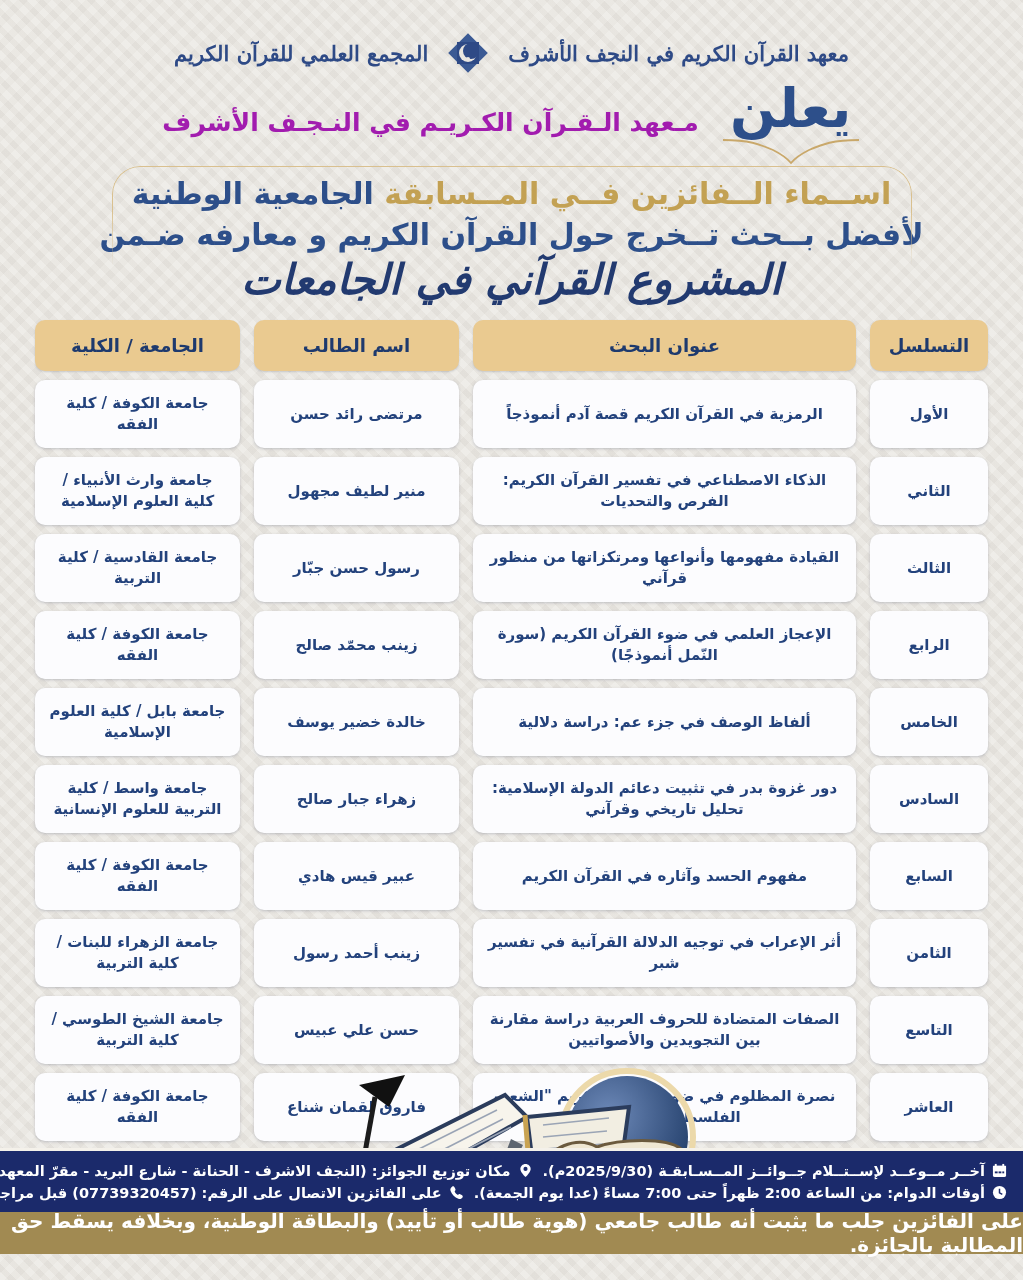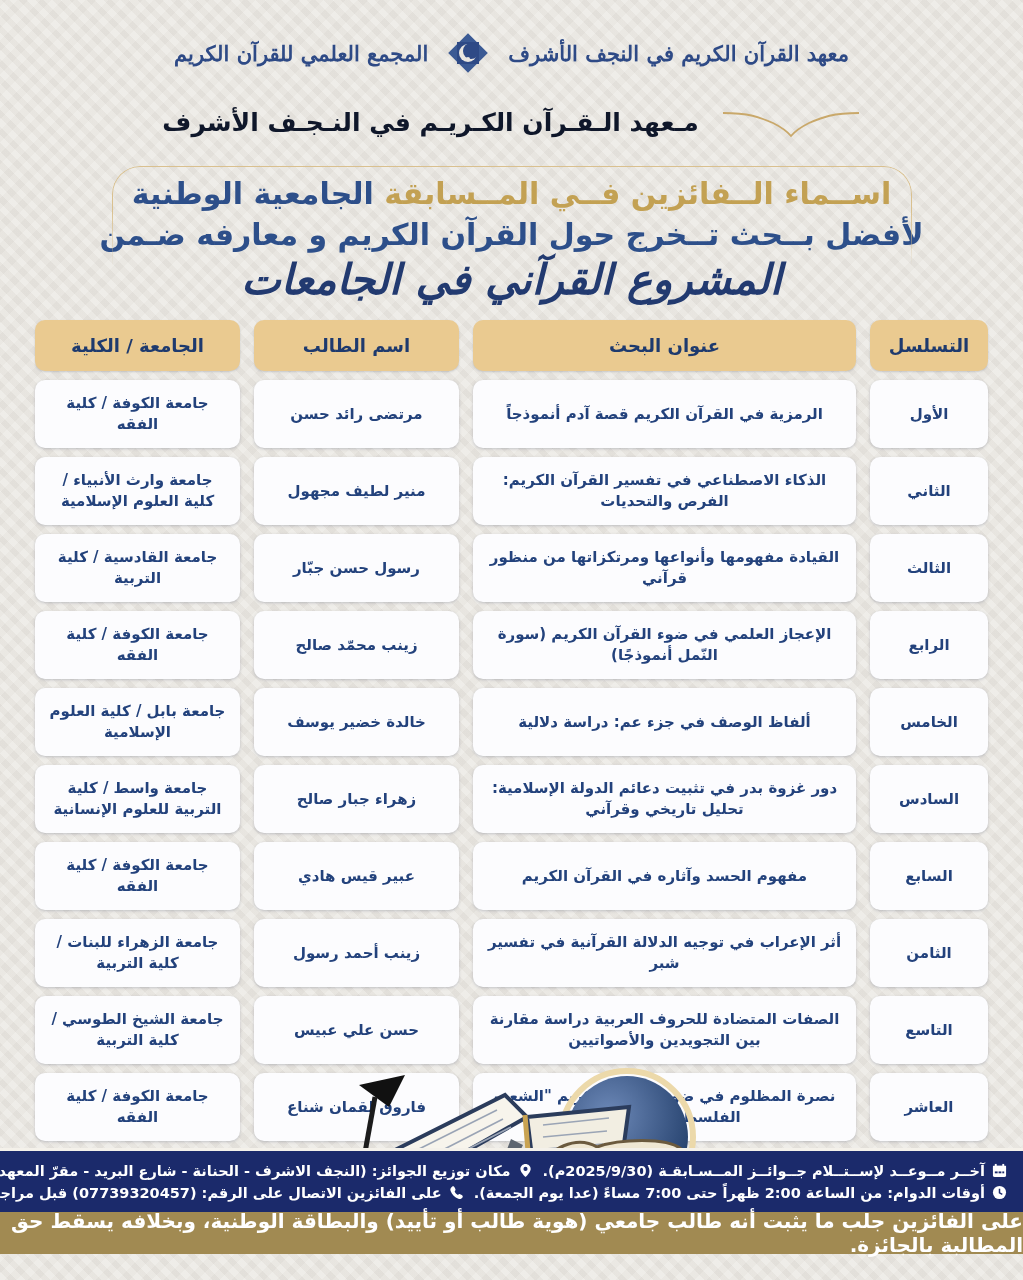--- a/index.html
+++ b/index.html
@@ -29,21 +29,21 @@
   .announce{
     margin-top:4px; height:86px;
     display:flex; align-items:center; justify-content:center; gap:22px;
   }
   .announce-word{ position:relative; text-align:center; }
   .announce-word .big{
     font-size:54px; font-weight:bold; color:#2d4f8a; line-height:1;
   }
   .brace{ display:block; margin:2px auto 0; }
   .announce-lines{
-    text-align:center; font-weight:bold; font-size:25px; color:#0f172a; line-height:1.45;
+    text-align:center; font-weight:bold; font-size:25px; color:#a21caf; line-height:1.45;
   }
 
   
   .headline{ position:relative; margin-top:8px; text-align:center; }
   .title-frame{
     position:absolute; top:-8px; left:calc(50% - 400px); width:800px; height:100px;
     border:1.5px solid #d9c08f; border-bottom:none; border-radius:28px 28px 0 0;
     -webkit-mask-image:linear-gradient(to bottom,#000 45%,transparent 100%);
             mask-image:linear-gradient(to bottom,#000 45%,transparent 100%);
     pointer-events:none;
@@ -109,20 +109,21 @@
       <rect x="13" y="13" width="22" height="22" fill="#2e4a86"></rect>
       <circle cx="24" cy="24" r="9" fill="#e9e6e0"></circle>
       <circle cx="27" cy="22" r="8" fill="#2e4a86"></circle>
       <circle cx="24" cy="30" r="2" fill="#e9e6e0"></circle>
     </svg>
     <span class="org-name">المجمع العلمي للقرآن الكريم</span>
   </div>
 
   <div class="announce">
     <div class="announce-word">
+      <div class="big">يعلن</div>
       <svg class="brace" width="140" height="26" viewBox="0 0 140 26">
         <path d="M2,2 C28,2 38,6 52,12 C60,16 65,19 70,25 C75,19 80,16 88,12 C102,6 112,2 138,2" fill="none" stroke="#c9a86a" stroke-width="1.8"></path>
       </svg>
     </div>
     <div class="announce-lines">
       <div>مـعهد الـقـرآن الكـريـم في النـجـف الأشرف</div>
     </div>
   </div>
 
   <div class="headline">

